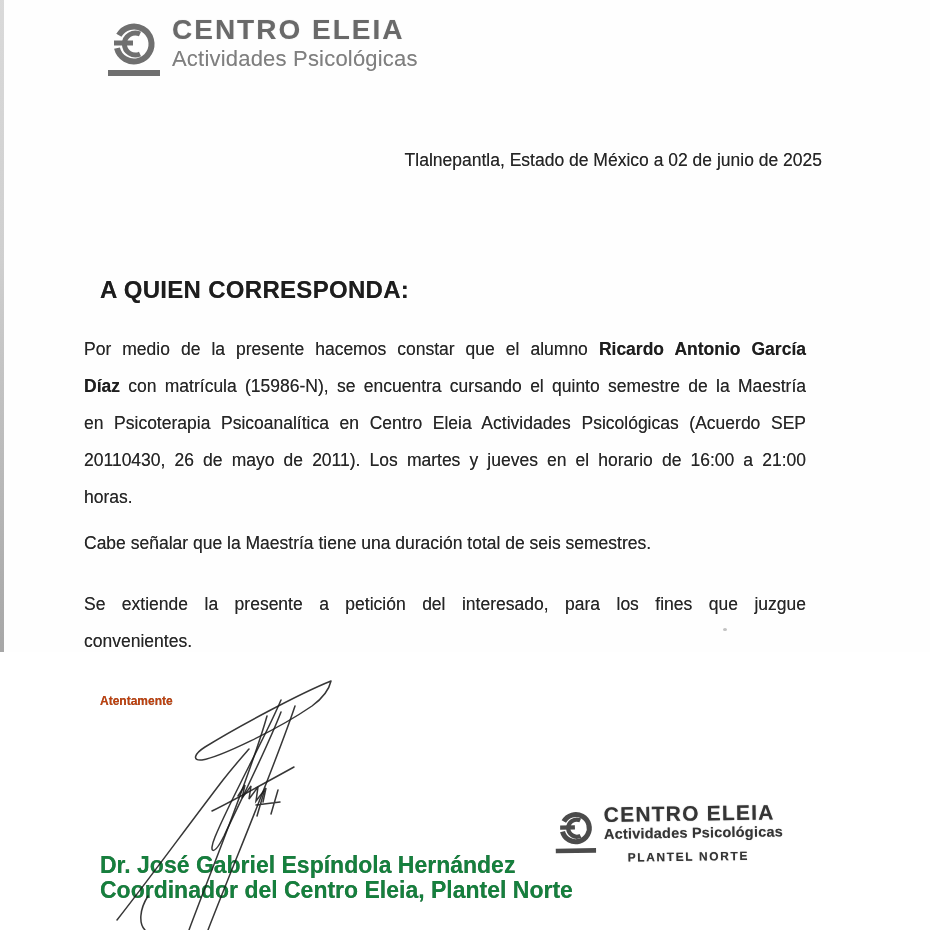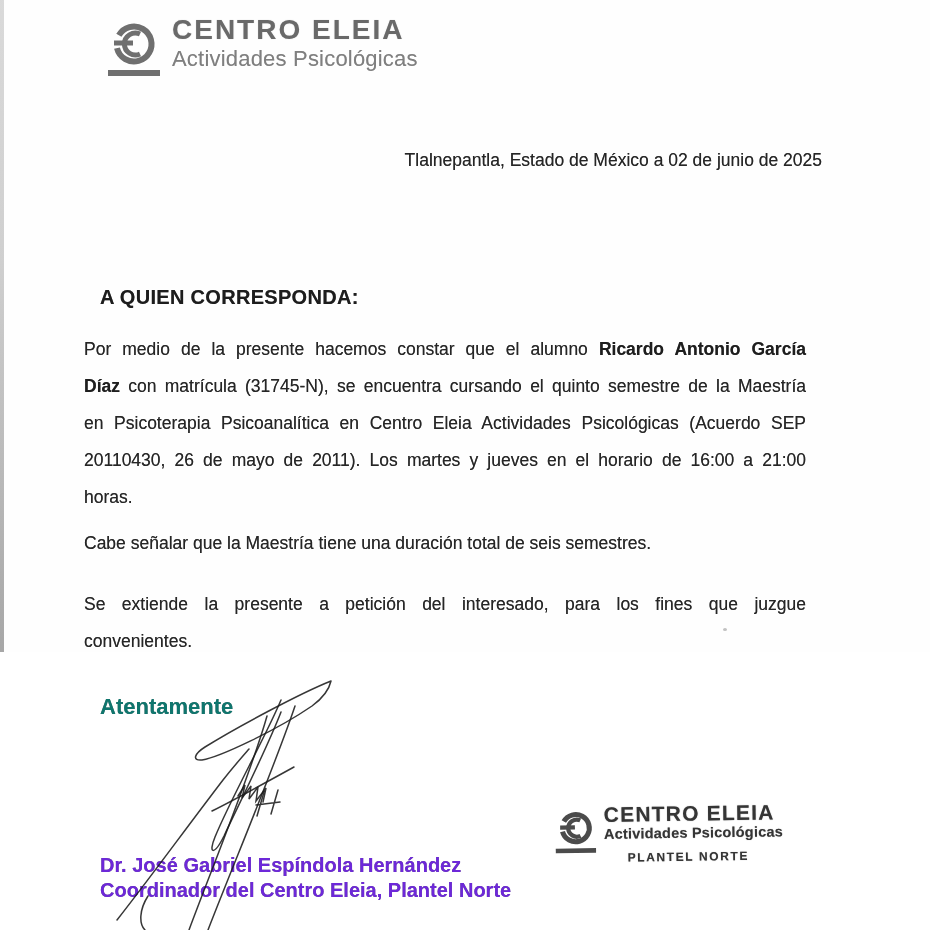--- a/index.html
+++ b/index.html
@@ -24,35 +24,35 @@
   .logo-text { margin-left:12px; }
   .logo-name { font-size:28px; font-weight:700; letter-spacing:2px; color:#696969; line-height:32px;
                text-shadow:0 0 1px rgba(105,105,105,.4); }
   .logo-sub { font-size:22px; font-weight:400; letter-spacing:.2px; color:#7f7f7f; line-height:25px;
               text-shadow:0 0 .6px rgba(127,127,127,.4); }
 
   
   .txt { text-shadow:0 0 .5px rgba(42,42,42,.65); }
   .date-line { position:absolute; left:100px; top:150px; width:722px; text-align:right;
                font-size:17.5px; color:#262626; }
-  .salutation { position:absolute; left:100px; top:286px; font-size:20px; font-weight:700;
+  .salutation { position:absolute; left:100px; top:276px; font-size:24px; font-weight:700;
                 letter-spacing:.3px; color:#1d1d1d; }
 
   .para { position:absolute; left:84px; width:722px; font-size:17.5px; color:#262626; }
   .p1 { top:331px; }
   .p2 { top:525px; }
   .p3 { top:586px; }
   .jline { display:block; height:37px; line-height:37px; text-align:justify; text-align-last:justify; white-space:normal; }
   .jline-last { display:block; height:37px; line-height:37px; text-align:left; }
   .para strong, .bold { font-weight:700; color:#1e1e1e; }
 
-  .closing { position:absolute; left:100px; top:694px; font-size:22px; font-weight:700; color:#0f766e; }
+  .closing { position:absolute; left:100px; top:694px; font-size:12px; font-weight:700; color:#c2410c; }
 
-  .signer { position:absolute; left:100px; top:853px; font-size:20px; font-weight:700;
-            color:#6d28d9; line-height:25px; }
+  .signer { position:absolute; left:100px; top:853px; font-size:23px; font-weight:700;
+            color:#15803d; line-height:25px; }
 
   
   .signature { position:absolute; left:115px; top:668px; width:225px; height:262px; z-index:5; pointer-events:none; }
   .signature path { fill:none; stroke:#1b1b1b; stroke-width:1.5; stroke-linecap:round; opacity:.88; }
 
   
   .stamp { position:absolute; left:554px; top:802px; display:flex; align-items:flex-start;
            transform:rotate(-.8deg); color:#353535; }
   .stamp-icon { width:42px; height:48px; margin-top:4px; opacity:.9; }
   .stamp-texts { margin-left:8px; }
@@ -86,21 +86,21 @@
       <div class="logo-sub">Actividades Psicológicas</div>
     </div>
   </div>
 
   <div class="date-line txt">Tlalnepantla, Estado de México a 02 de junio de 2025</div>
 
   <div class="salutation txt">A QUIEN CORRESPONDA:</div>
 
   <div class="para p1 txt">
       <span class="jline"><span>Por medio de la presente hacemos constar que el alumno </span><strong>Ricardo Antonio García</strong></span>
-      <span class="jline"><strong>Díaz</strong><span> con matrícula (31745-N), se encuentra cursando el quinto semestre de la Maestría</span></span>
+      <span class="jline"><strong>Díaz</strong><span> con matrícula (15986-N), se encuentra cursando el quinto semestre de la Maestría</span></span>
       <span class="jline">en Psicoterapia Psicoanalítica en Centro Eleia Actividades Psicológicas (Acuerdo SEP</span>
       <span class="jline">20110430, 26 de mayo de 2011). Los martes y jueves en el horario de 16:00 a 21:00</span>
       <span class="jline-last">horas.</span>
     </div>
 
   <div class="para p2 txt">
       <span class="jline-last">Cabe señalar que la Maestría tiene una duración total de seis semestres.</span>
     </div>
 
   <div class="para p3 txt">

